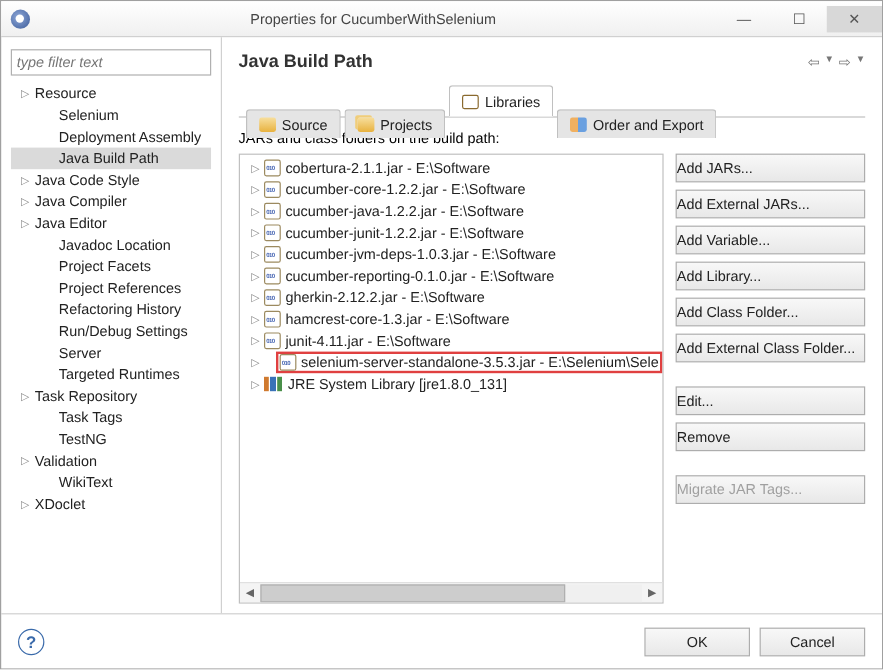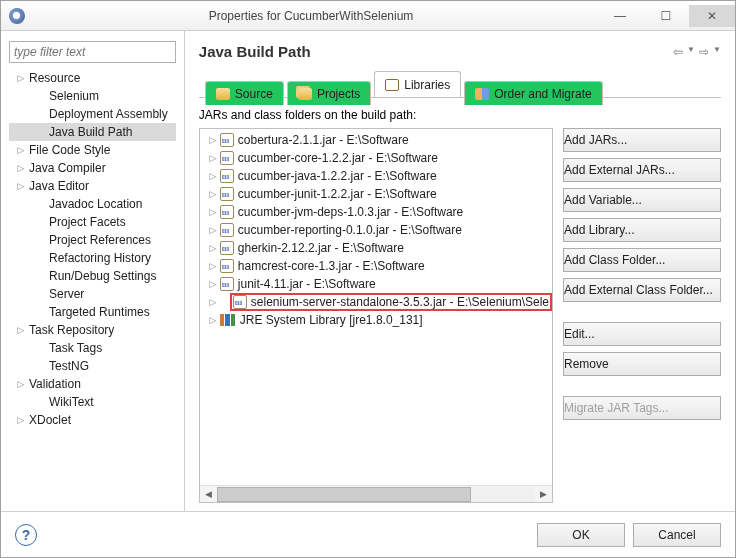--- a/index.html
+++ b/index.html
@@ -18,21 +18,21 @@
 .tree { flex:1; overflow:auto;}
 .tree-item { height:18px; display:flex; align-items:center; padding-left:6px; cursor:default; white-space:nowrap;}
 .tree-item.child { padding-left:26px; }
 .tree-item.selected { background:#dadada; }
 .tree-item .expander { width:12px; height:12px; display:inline-flex; align-items:center; justify-content:center; color:#888; margin-right:2px; font-size:9px;}
 .main { flex:1; display:flex; flex-direction:column; min-height:0; padding:12px 14px 8px 14px;}
 .main-header { display:flex; align-items:center; justify-content:space-between;}
 .main-title { font-size:15px; font-weight:bold; color:#333;}
 .nav-arrows { display:flex; gap:4px; color:#777; font-size:14px;}
 .tabs { margin-top:12px; border-bottom:1px solid #c0c0c0; display:flex; align-items:flex-end; height:26px; padding-left:6px;}
-.tab { height:24px; padding:0 10px; display:flex; align-items:center; gap:5px; border:1px solid #c0c0c0; border-bottom:none; background:#22c55e; border-radius:3px 3px 0 0; margin-right:3px; position:relative; top:8px; cursor:default;}
+.tab { height:24px; padding:0 10px; display:flex; align-items:center; gap:5px; border:1px solid #c0c0c0; border-bottom:none; background:#e5e5e5; border-radius:3px 3px 0 0; margin-right:3px; position:relative; top:18px; cursor:default;}
 .tab.active { background:#fff; height:26px; top:0px;}
 .tab-icon { width:14px; height:12px; }
 .tab-icon.folder { background:linear-gradient(#f7de9c,#e8b23f); border-radius:2px; }
 .tab-icon.projects { background:linear-gradient(#f7de9c,#e8b23f); border-radius:2px; box-shadow:-2px -2px 0 #f0cd7a;}
 .tab-icon.lib { background:#fff; border:1px solid #8a6a2f; border-radius:2px;}
 .tab-icon.order { background:linear-gradient(to right,#f0b060 50%, #6aa0e0 50%); border-radius:2px;}
 .libs-label { margin-top:10px; margin-bottom:6px; color:#000000;}
 .libs-area { flex:1; display:flex; gap:10px; min-height:0;}
 .libs-tree { flex:1; border:1px solid #c0c0c0; overflow:hidden; position:relative; display:flex; flex-direction:column;}
 .libs-list { flex:1; overflow:hidden; padding:2px 0;}
@@ -85,21 +85,21 @@
           <div class="tree-item child">
             <span class="expander"></span>
             <span>Deployment Assembly</span>
           </div>
           <div class="tree-item child selected">
             <span class="expander"></span>
             <span>Java Build Path</span>
           </div>
           <div class="tree-item">
             <span class="expander">▷</span>
-            <span>File Code Style</span>
+            <span>Java Code Style</span>
           </div>
           <div class="tree-item">
             <span class="expander">▷</span>
             <span>Java Compiler</span>
           </div>
           <div class="tree-item">
             <span class="expander">▷</span>
             <span>Java Editor</span>
           </div>
           <div class="tree-item child">
@@ -174,21 +174,21 @@
           <div class="tab">
             <span class="tab-icon projects"></span>
             <span>Projects</span>
           </div>
           <div class="tab active">
             <span class="tab-icon lib"></span>
             <span>Libraries</span>
           </div>
           <div class="tab">
             <span class="tab-icon order"></span>
-            <span>Order and Migrate</span>
+            <span>Order and Export</span>
           </div>
         </div>
       <div class="libs-label">JARs and class folders on the build path:</div>
       <div class="libs-area">
         <div class="libs-tree">
           <div class="libs-list" id="libs-list">
               <div class="lib-item">
                 <span class="expander">▷</span>
                 <span class="jar-icon"></span>
                 <span>cobertura-2.1.1.jar - E:\Software</span>

